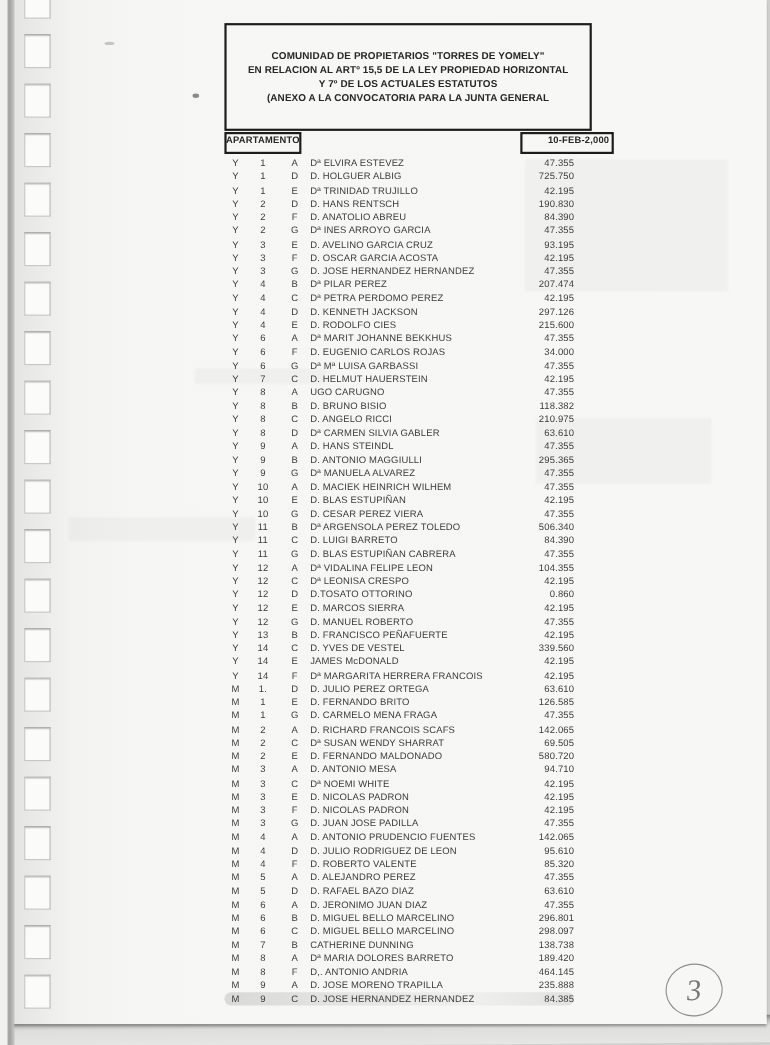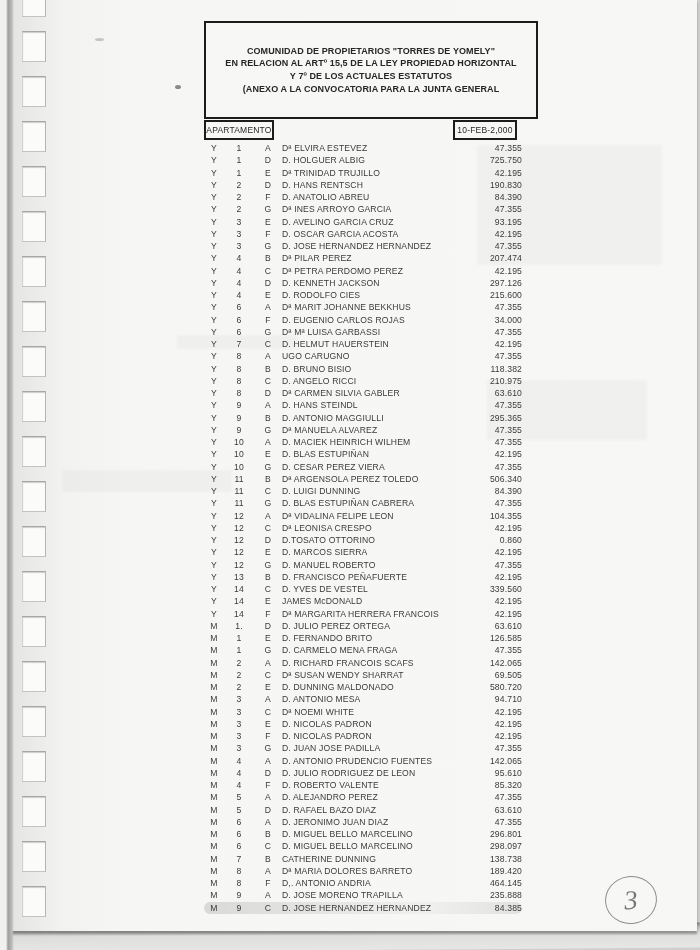--- a/index.html
+++ b/index.html
@@ -36,26 +36,26 @@
     position:absolute;left:197px;top:21px;width:330px;height:94px;
     border:2px solid #1c1c1c;background:#f7f7f5;
     display:flex;flex-direction:column;justify-content:center;
   }
   .title-line{
     text-align:center;font-weight:bold;font-size:9px;line-height:12.6px;
     color:#262626;letter-spacing:.1px;white-space:nowrap;
   }
   .colhead{
     position:absolute;top:120px;height:16px;border:2px solid #1c1c1c;background:#f7f7f5;
-    display:flex;align-items:center;justify-content:center;
-    font-weight:normal;font-size:8.5px;color:#262626;letter-spacing:.2px;white-space:nowrap;
+    display:flex;justify-content:center;
+    font-weight:bold;font-size:8.5px;color:#262626;letter-spacing:.2px;white-space:nowrap;
   }
   .colhead.apart{left:197px;width:66px;}
   .colhead.nombre{left:267px;width:193px;}
-  .colhead.fecha{left:446px;width:60px;}
+  .colhead.fecha{left:466px;width:60px;padding-left:21px;}
   
   .tbody{position:absolute;left:197px;top:142px;width:318px;}
   .row{
     display:flex;align-items:center;height:12.25px;
     font-size:8.6px;color:#3a3a3a;letter-spacing:.15px;white-space:nowrap;
   }
   .c-block{width:20px;text-align:center;flex:0 0 auto;}
   .c-num{width:30px;text-align:center;flex:0 0 auto;}
   .c-letter{width:28px;text-align:center;flex:0 0 auto;}
   .c-name{flex:1 1 auto;text-align:left;overflow:hidden;}
@@ -303,21 +303,21 @@
     <span class="c-block">Y</span>
     <span class="c-num">11</span>
     <span class="c-letter">B</span>
     <span class="c-name">Dª ARGENSOLA PEREZ TOLEDO</span>
     <span class="c-amount">506.340</span>
   </div>
       <div class="row">
     <span class="c-block">Y</span>
     <span class="c-num">11</span>
     <span class="c-letter">C</span>
-    <span class="c-name">D. LUIGI DUNNING</span>
+    <span class="c-name">D. LUIGI BARRETO</span>
     <span class="c-amount">84.390</span>
   </div>
       <div class="row">
     <span class="c-block">Y</span>
     <span class="c-num">11</span>
     <span class="c-letter">G</span>
     <span class="c-name">D. BLAS ESTUPIÑAN CABRERA</span>
     <span class="c-amount">47.355</span>
   </div>
       <div class="row">
@@ -415,21 +415,21 @@
     <span class="c-block">M</span>
     <span class="c-num">2</span>
     <span class="c-letter">C</span>
     <span class="c-name">Dª SUSAN WENDY SHARRAT</span>
     <span class="c-amount">69.505</span>
   </div>
       <div class="row">
     <span class="c-block">M</span>
     <span class="c-num">2</span>
     <span class="c-letter">E</span>
-    <span class="c-name">D. DUNNING MALDONADO</span>
+    <span class="c-name">D. FERNANDO MALDONADO</span>
     <span class="c-amount">580.720</span>
   </div>
       <div class="row">
     <span class="c-block">M</span>
     <span class="c-num">3</span>
     <span class="c-letter">A</span>
     <span class="c-name">D. ANTONIO MESA</span>
     <span class="c-amount">94.710</span>
   </div>
       <div class="row">

